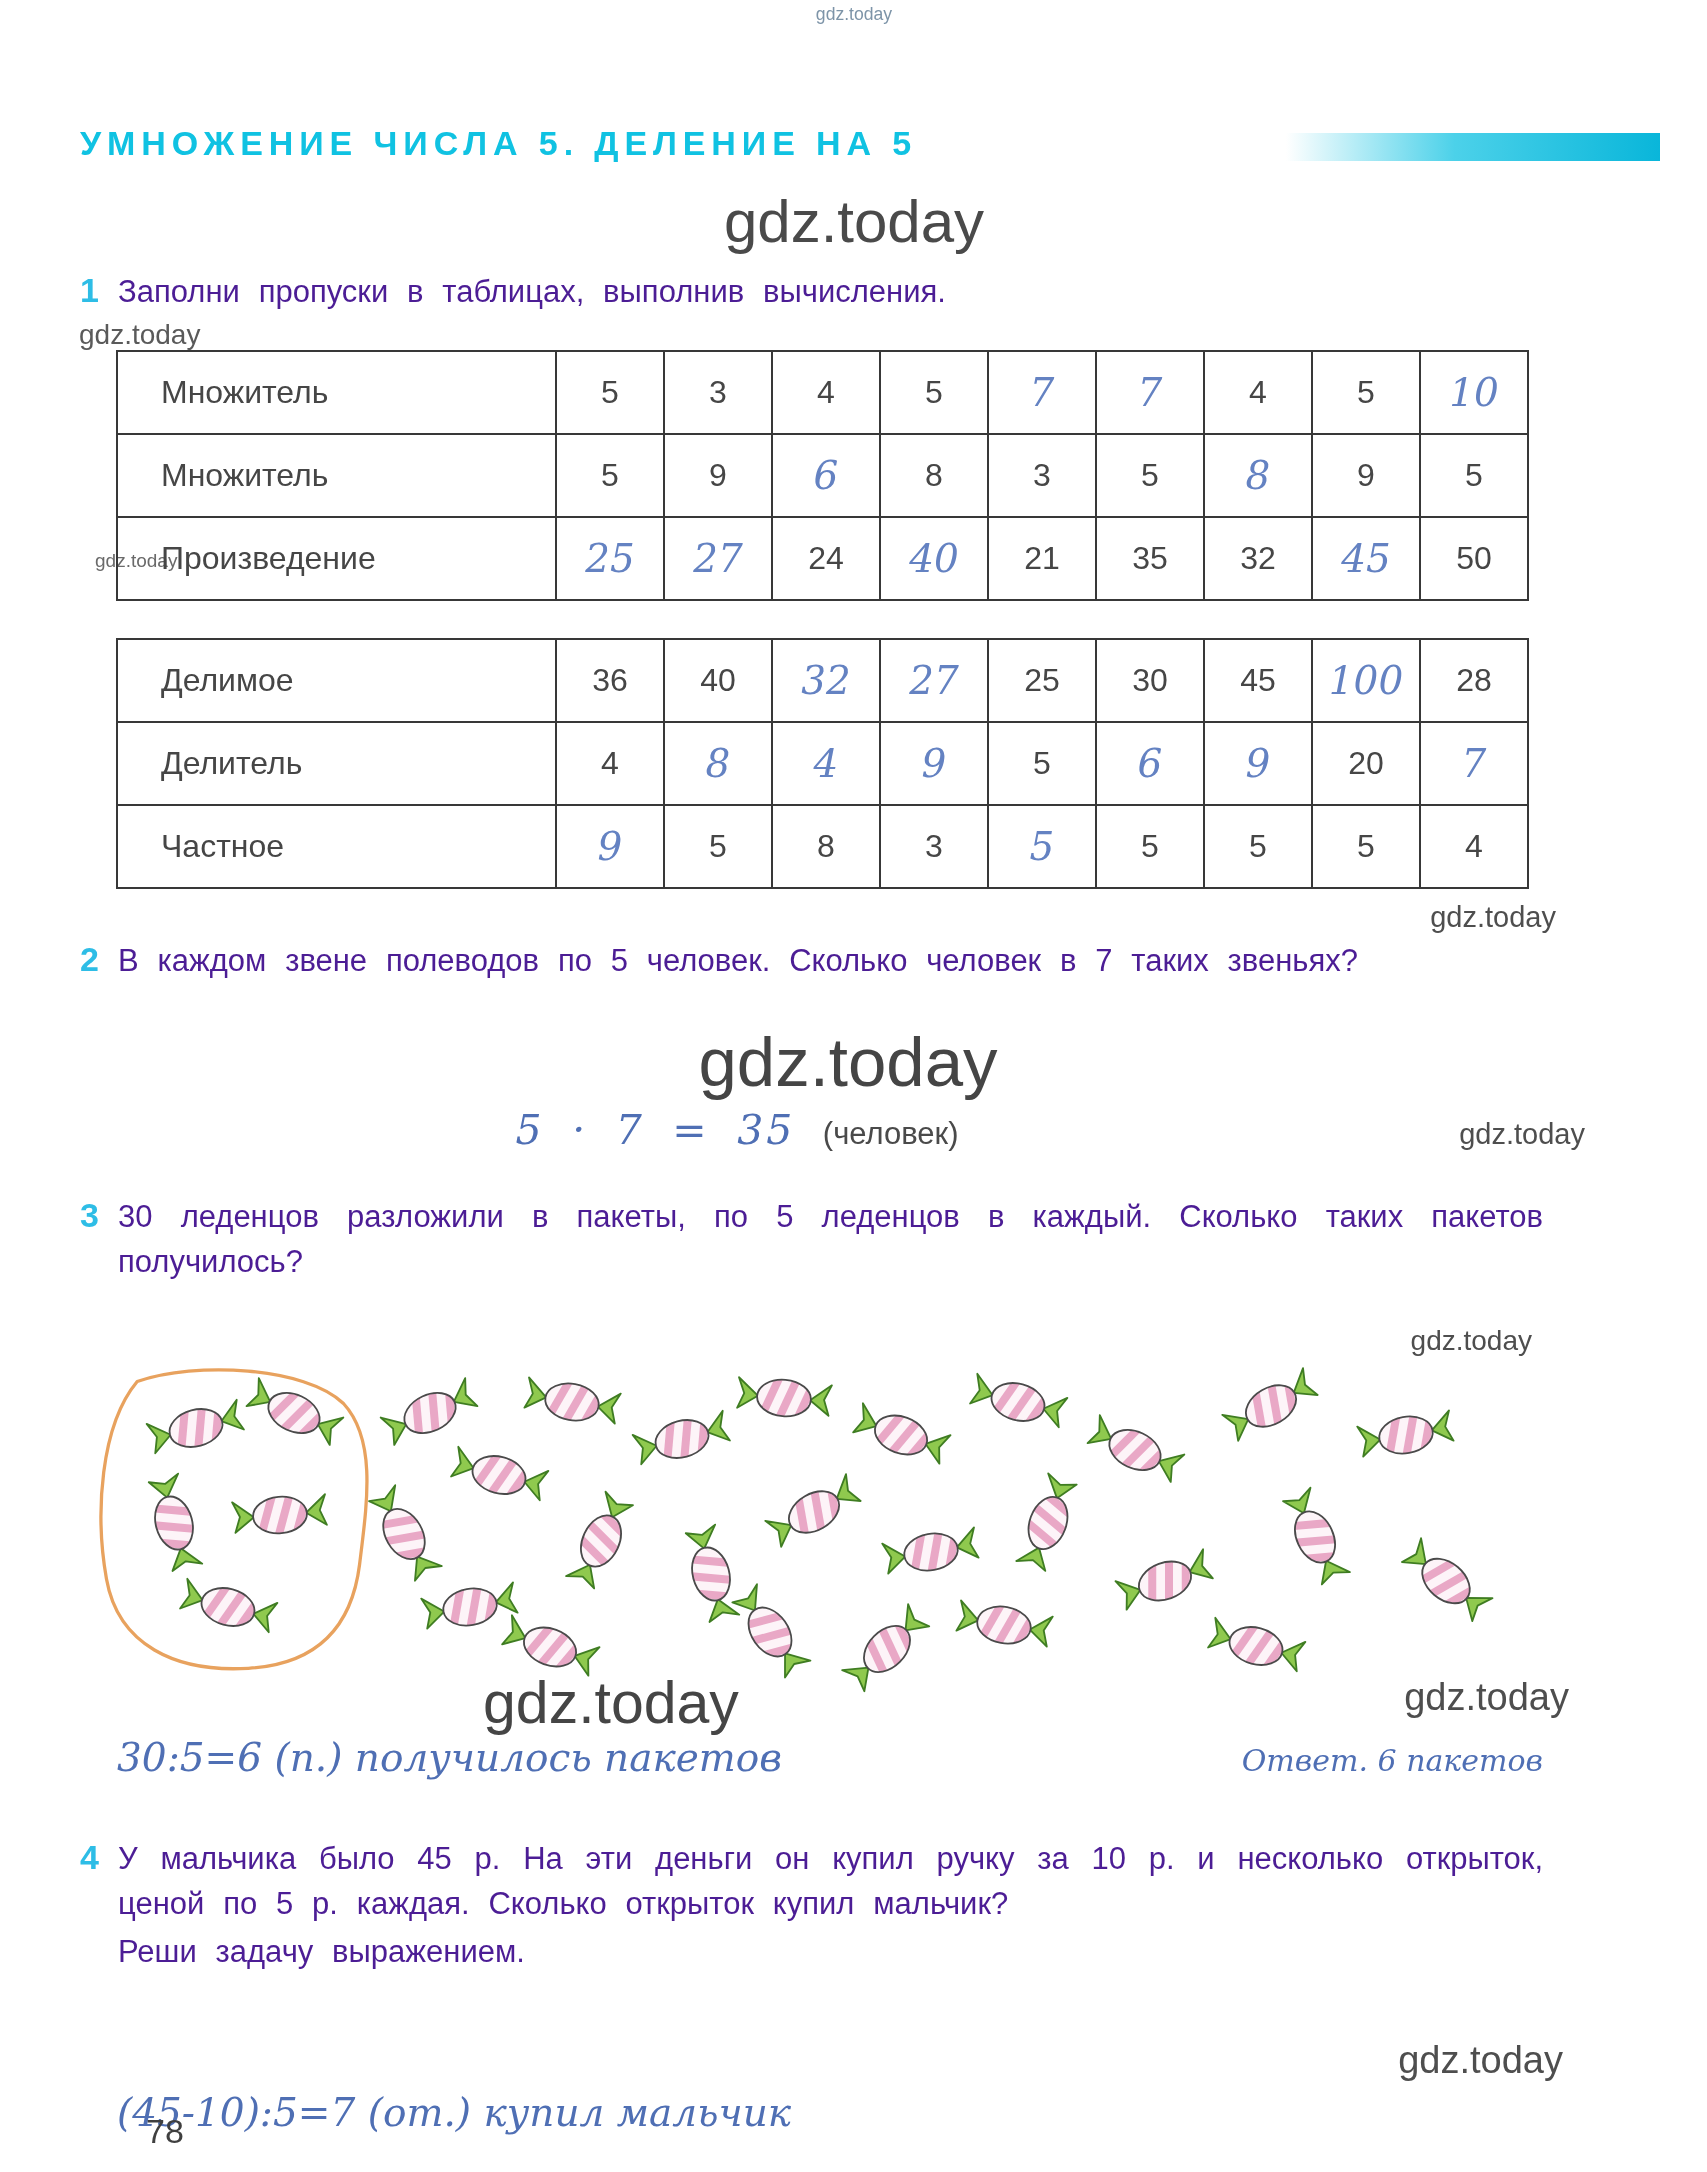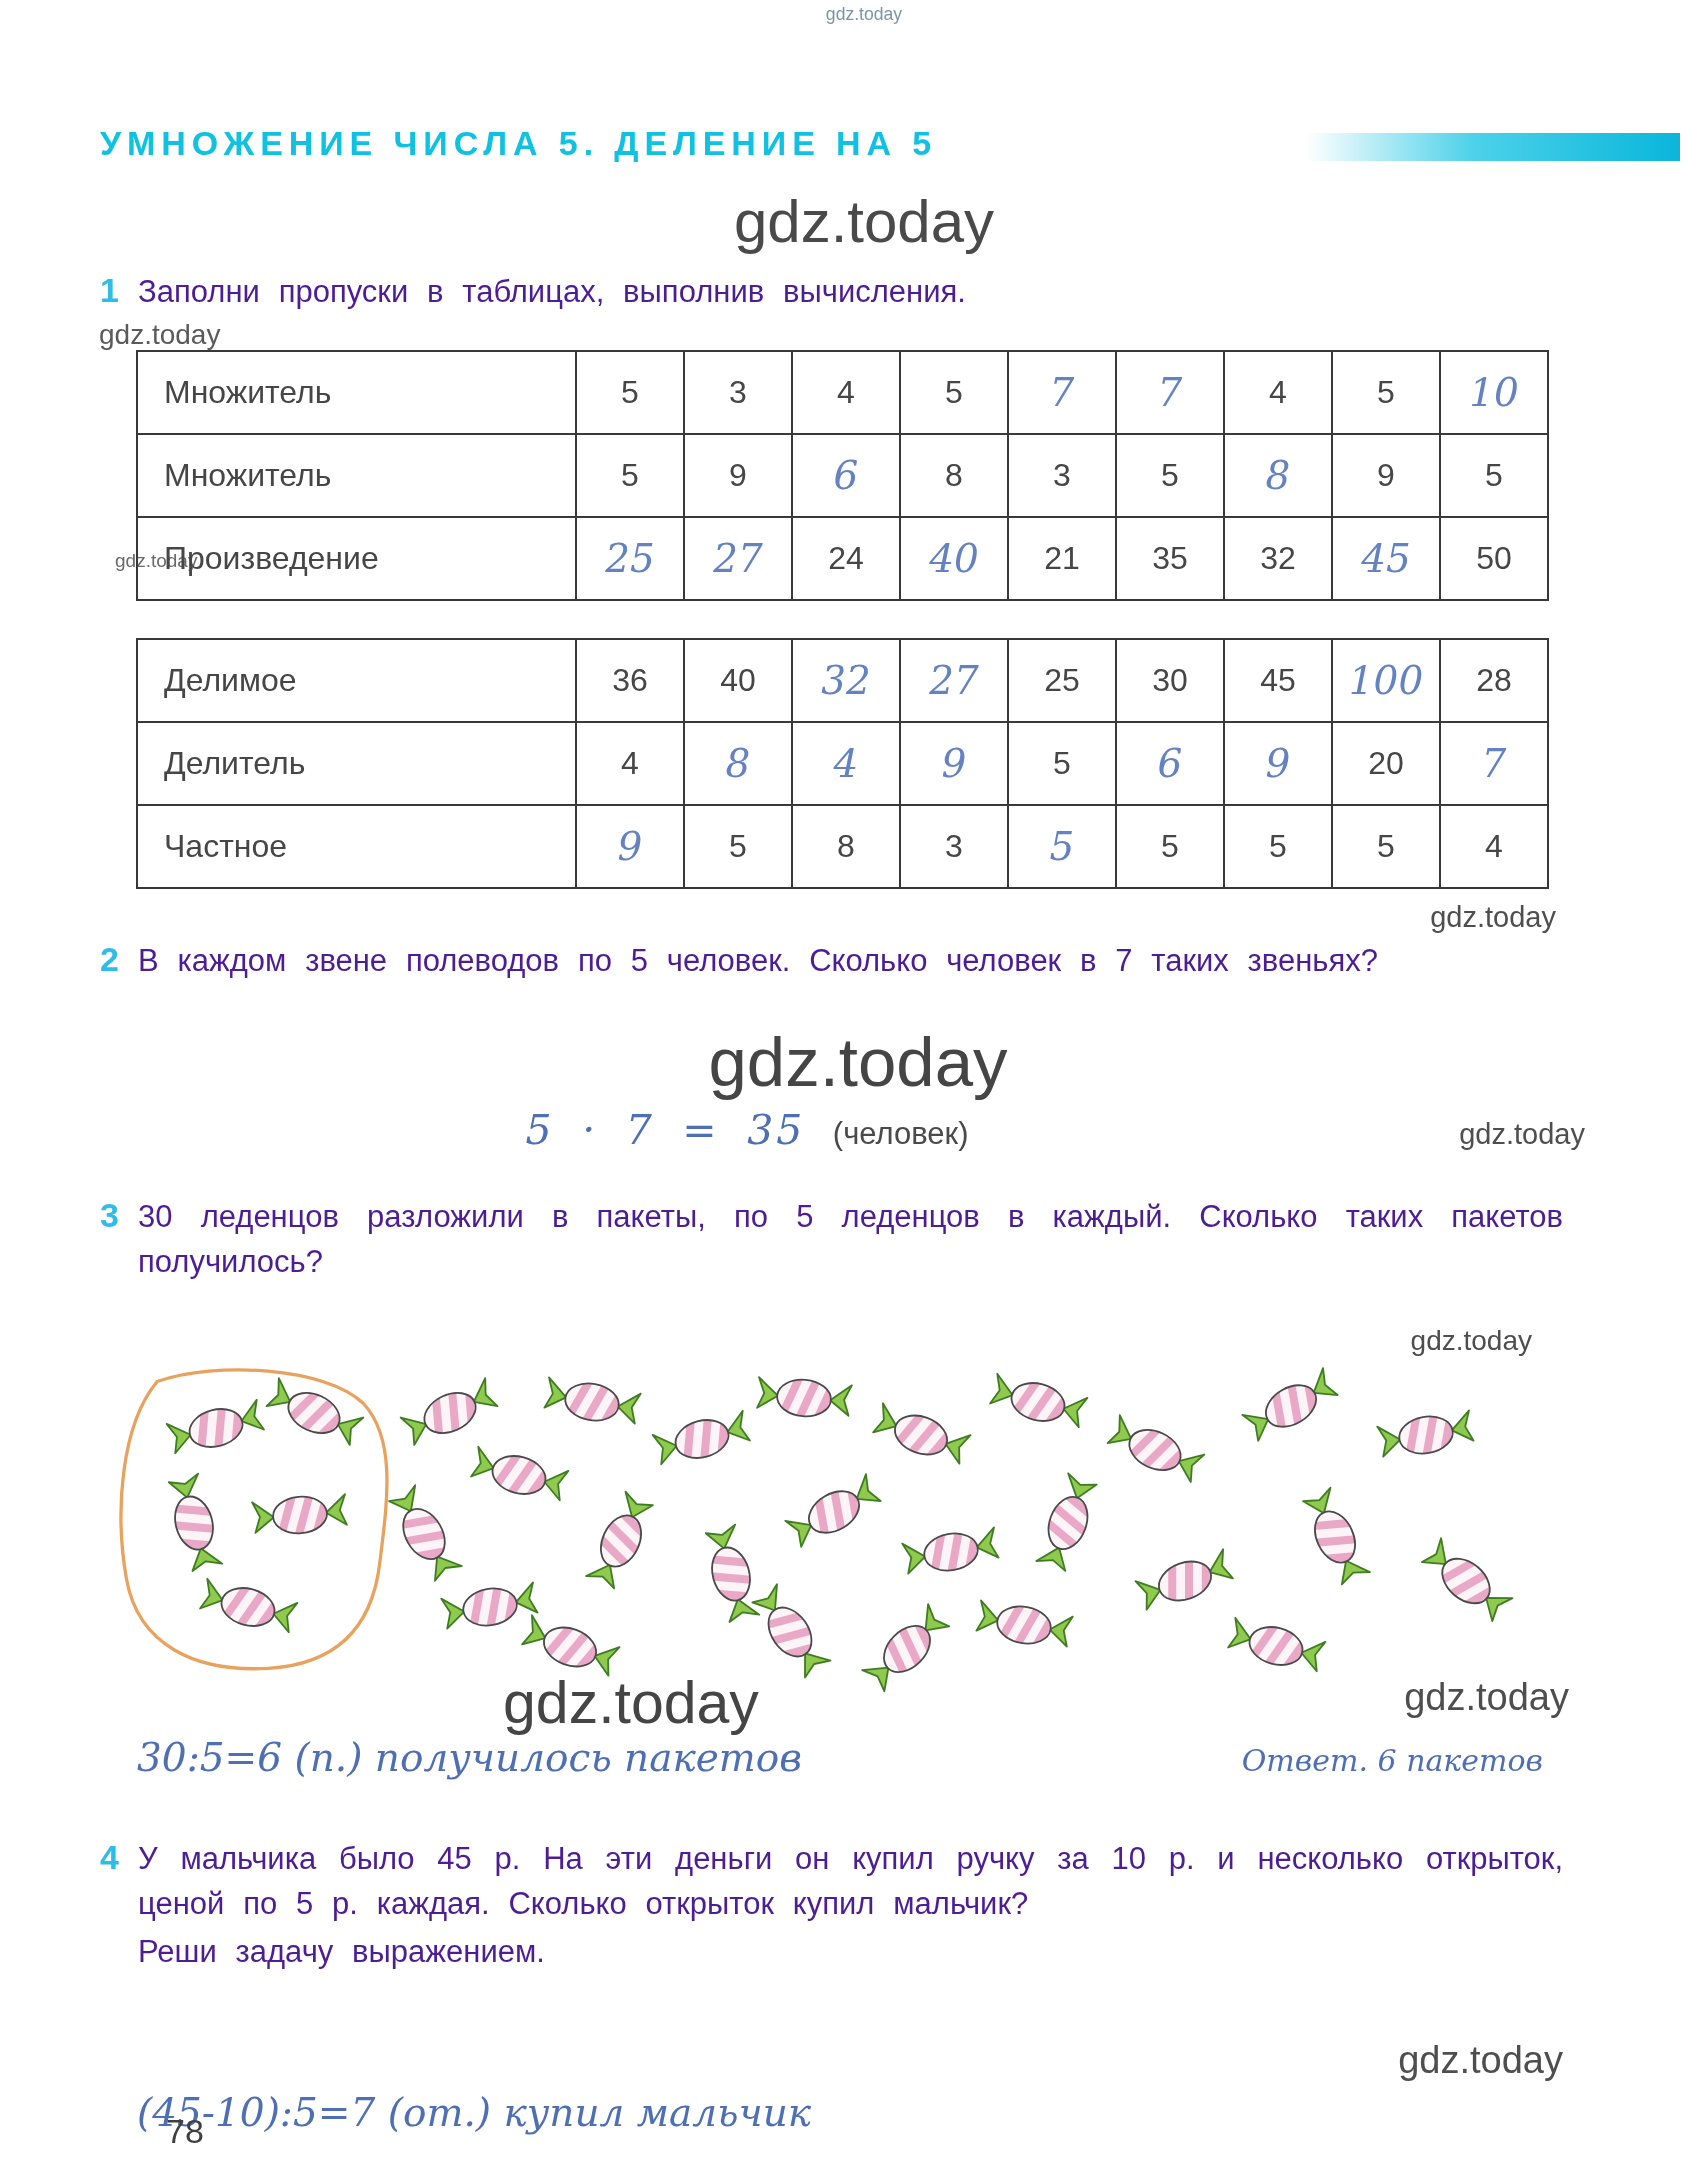--- a/index.html
+++ b/index.html
@@ -1,21 +1,21 @@
 <!DOCTYPE html>
 <html style="font-size:11.7px"><head>
 <meta charset="utf-8">
 <style>
   * { margin:0; padding:0; box-sizing:border-box; }
   html,body { background:#ffffff; }
   body {
     width:1708px; height:2172px; position:relative; overflow:hidden;
     font-family:"Liberation Sans", sans-serif; color:#3f3f3f;
   }
-  .page { position:absolute; inset:0;margin-left:20px; }
+  .page { position:absolute; inset:0; }
 
   
   .wm { position:absolute; color:#4e4e4e; white-space:nowrap; }
   .wm-top   { top:4.4px;   left:50%; transform:translateX(-50%); font-size:17.6px; color:#7d94a8; }
   .wm-big1  { top:187px; left:50%; transform:translateX(-50%); font-size:60px; color:#4a4a4a; }
   .wm-s1    { top:319px; left:79px; font-size:28px; color:#5a5a5a; }
   .wm-tiny  { top:550px; left:95px; font-size:19px; color:#6a6a6a; }
   .wm-r1    { top:901px; right:152px; font-size:29px; }
   .wm-big2  { top:1023px; left:50%; transform:translateX(-52%); font-size:69px; color:#454545; }
   .wm-r2    { top:1118px; right:123px; font-size:29px; }
@@ -57,21 +57,21 @@
     position:absolute; left:116px; width:1413px;
     border-collapse:collapse; table-layout:fixed;
   }
   #table1 { top:350px; }
   #table2 { top:638px; }
   .grid td {
     border:2.2px solid #383838; height:83px;
     text-align:center; vertical-align:middle;
     font-size:32px; color:#464646;
   }
-  .grid td.row-label { text-align:left; padding-left:26px; font-size:32px; }
+  .grid td.row-label { text-align:left; padding-left:43px; font-size:32px; }
   .grid td.hw {
     font-family:"DejaVu Serif", serif; font-style:italic;
     color:#6482c2; font-size:39px;
   }
 
   
   .handwriting {
     font-family:"DejaVu Serif", serif; font-style:italic; color:#4f6fb4;
   }
   .equation {

